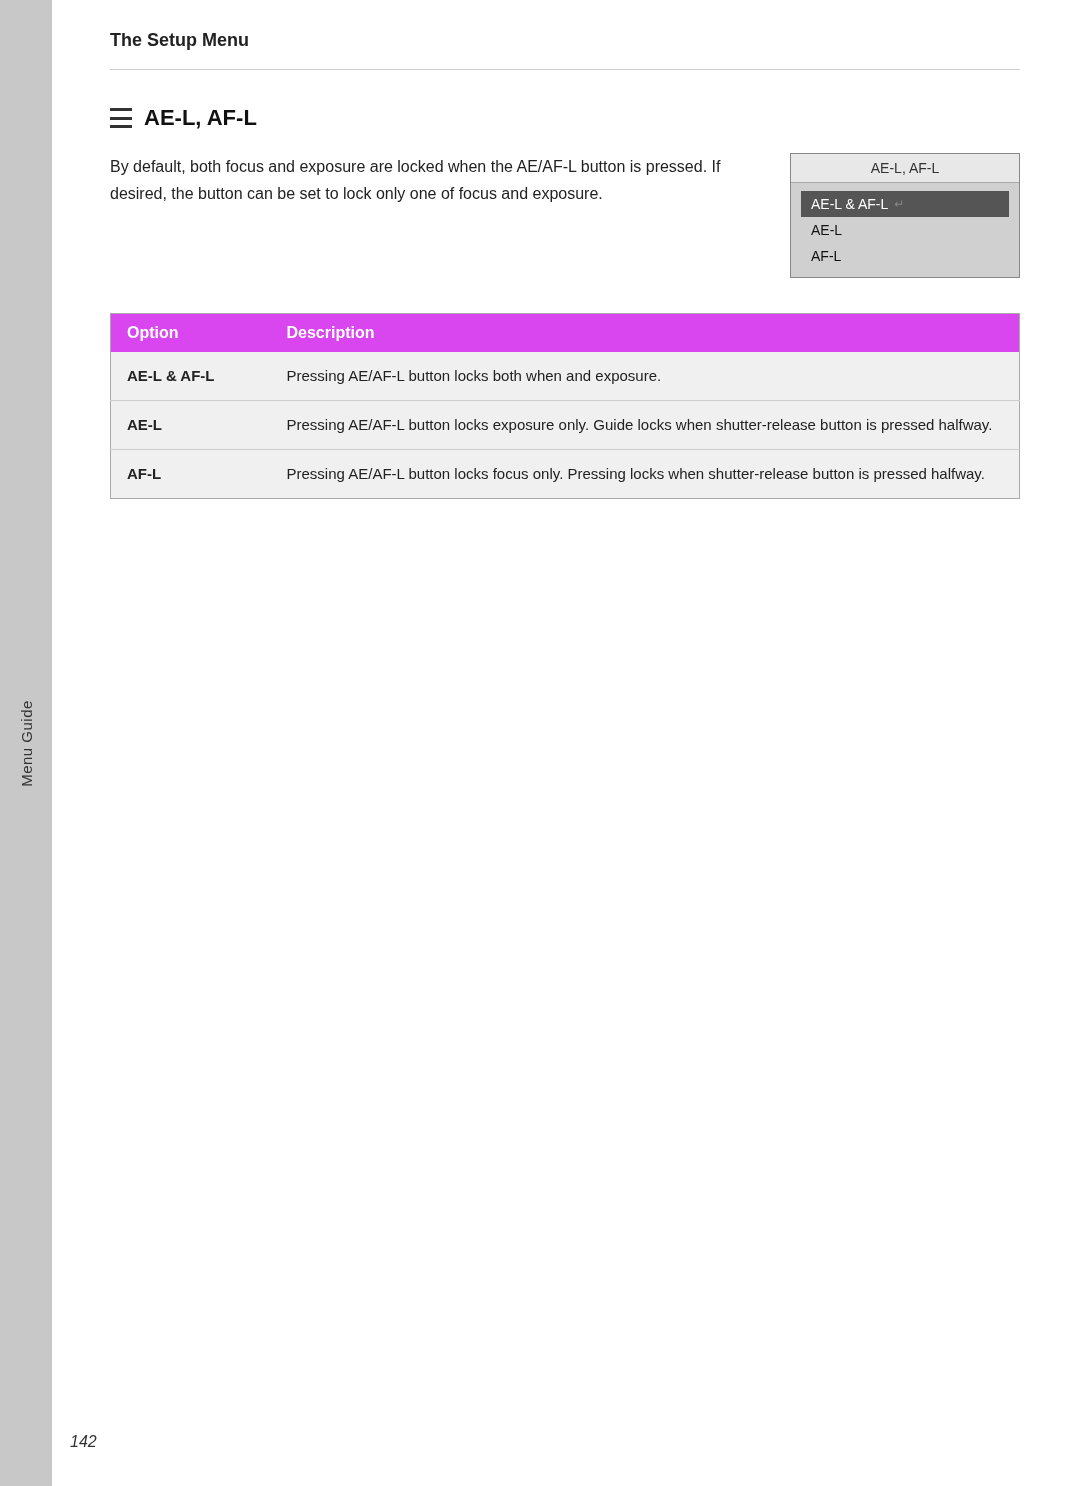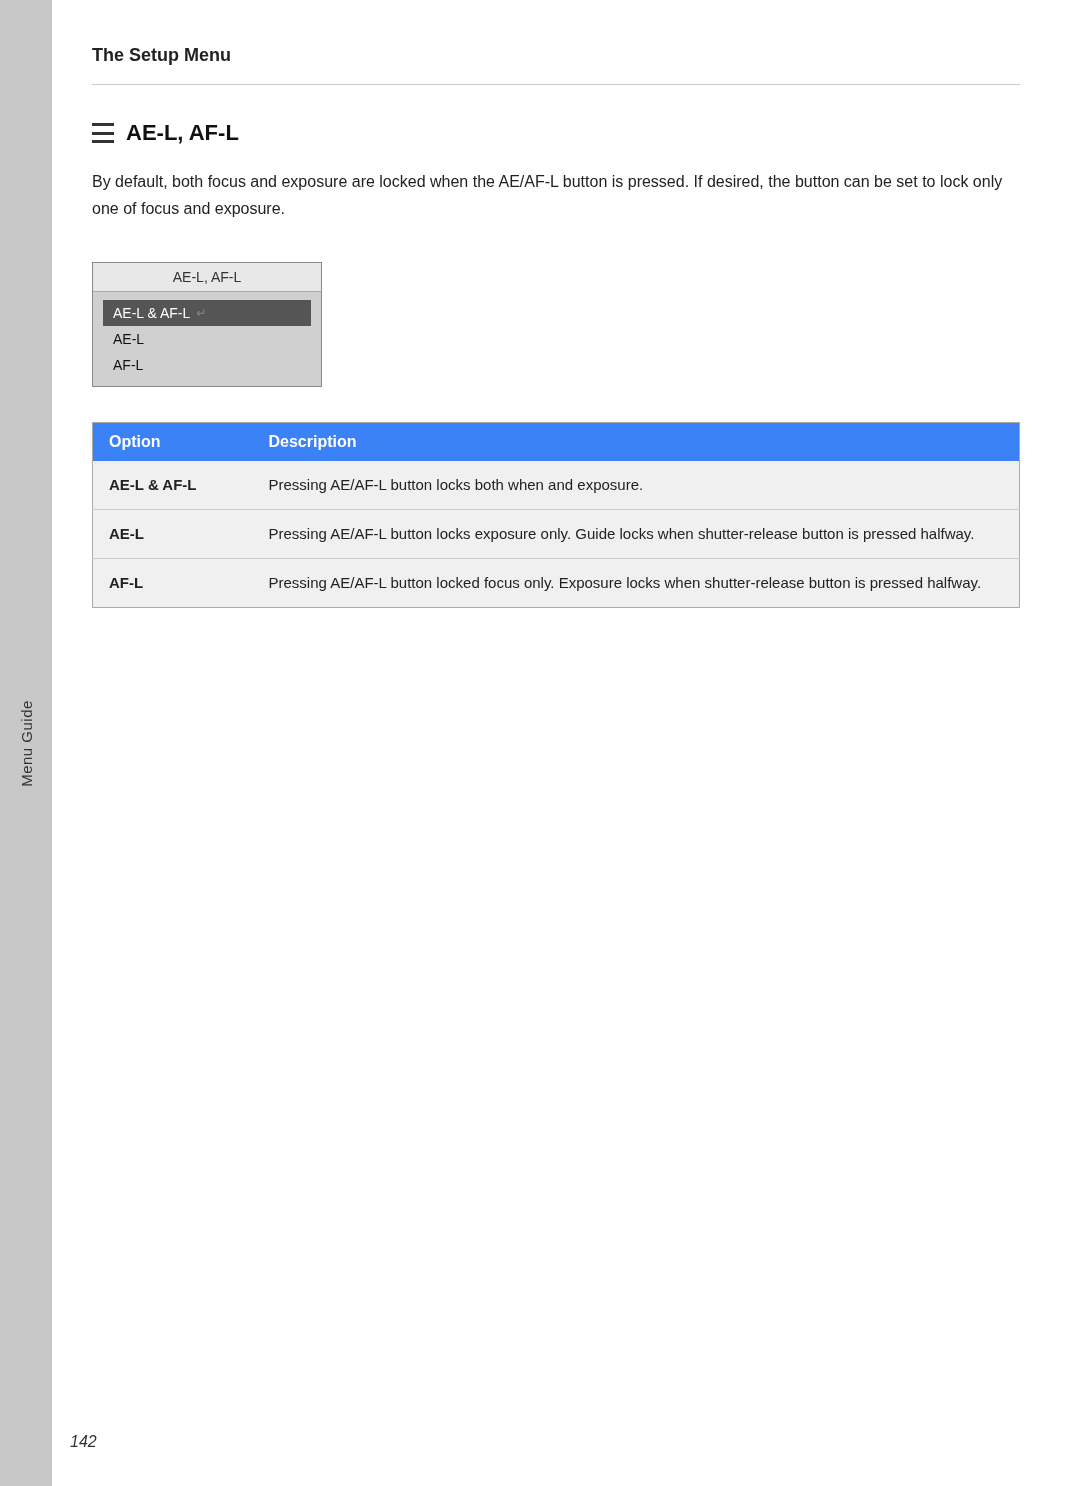--- a/index.html
+++ b/index.html
@@ -36,22 +36,22 @@
       transform: rotate(-90deg);
       white-space: nowrap;
       font-size: 15px;
       color: #333;
       letter-spacing: 0.5px;
       font-weight: 500;
     }
 
     
     .main-content {
-      margin-left: 42px;
-      padding: 45px 60px 60px 50px;
+      margin-left: 60px;
+      padding: 30px 60px 60px 50px;
     }
 
     
     .header-section {
       border-bottom: 1px solid #cccccc;
       padding-bottom: 18px;
       margin-bottom: 35px;
     }
 
     .header-title {
@@ -87,21 +87,20 @@
       font-size: 22px;
       font-weight: bold;
       color: #111;
     }
 
     
     .content-row {
       display: flex;
       gap: 40px;
       margin-bottom: 35px;
-      flex-direction: column;
     }
 
     .description-text {
       flex: 1;
       font-size: 16px;
       line-height: 1.7;
       color: #222;
     }
 
     
@@ -152,21 +151,21 @@
     }
 
     
     .options-table {
       width: 100%;
       border-collapse: collapse;
       border: 1px solid #aaa;
     }
 
     .options-table thead tr {
-      background: #3b82f6;
+      background: #d946ef;
       color: #ffffff;
     }
 
     .options-table thead th {
       padding: 10px 16px;
       text-align: left;
       font-size: 16px;
       font-weight: bold;
     }
 
@@ -258,20 +257,20 @@
       <tr class="table-row">
         <td class="option-name">AE-L &amp; AF-L</td>
         <td>Pressing AE/AF-L button locks both when and exposure.</td>
       </tr>
       <tr class="table-row">
         <td class="option-name">AE-L</td>
         <td>Pressing AE/AF-L button locks exposure only.  Guide locks when shutter-release button is pressed halfway.</td>
       </tr>
       <tr class="table-row">
         <td class="option-name">AF-L</td>
-        <td>Pressing AE/AF-L button locked focus only.  Exposure locks when shutter-release button is pressed halfway.</td>
+        <td>Pressing AE/AF-L button locks focus only.  Pressing locks when shutter-release button is pressed halfway.</td>
       </tr>
     </tbody>
   </table>
 
 </div>
 
 <div class="page-number">142</div>
 
 </body></html>

